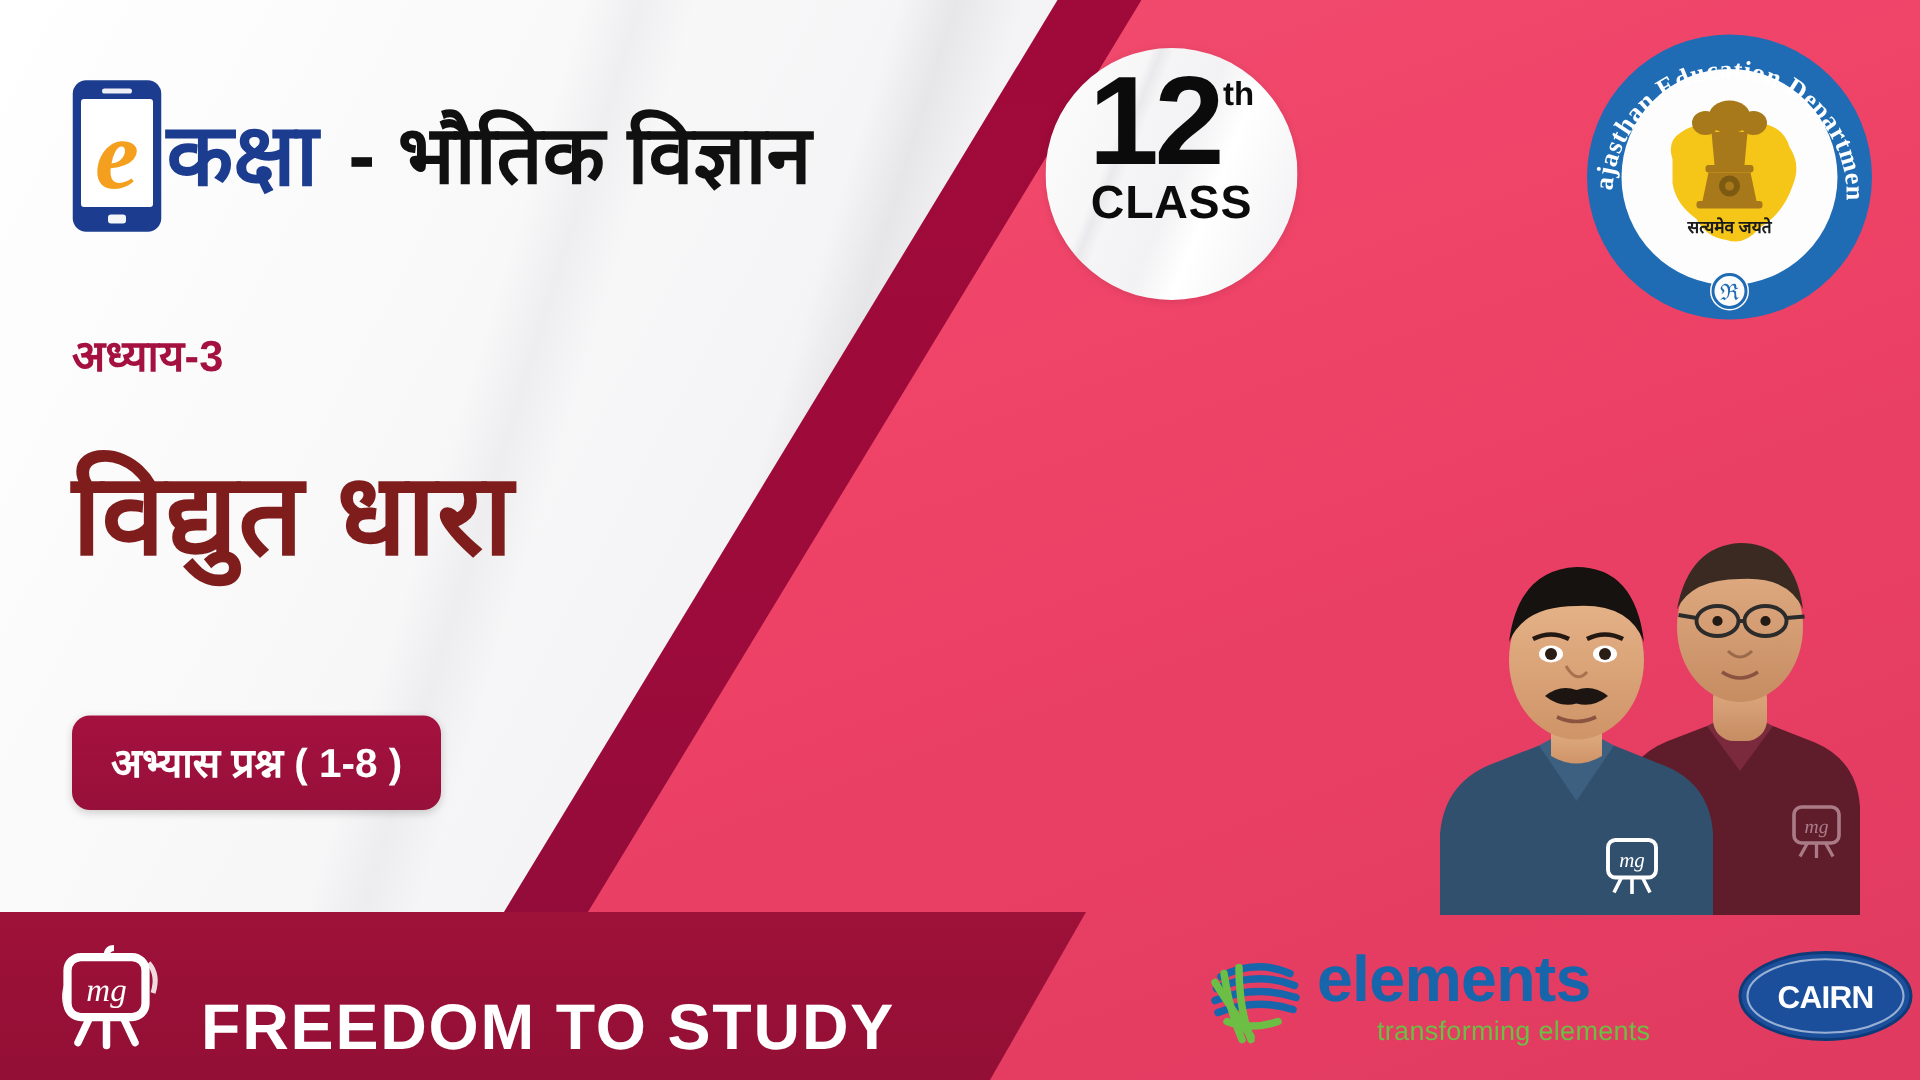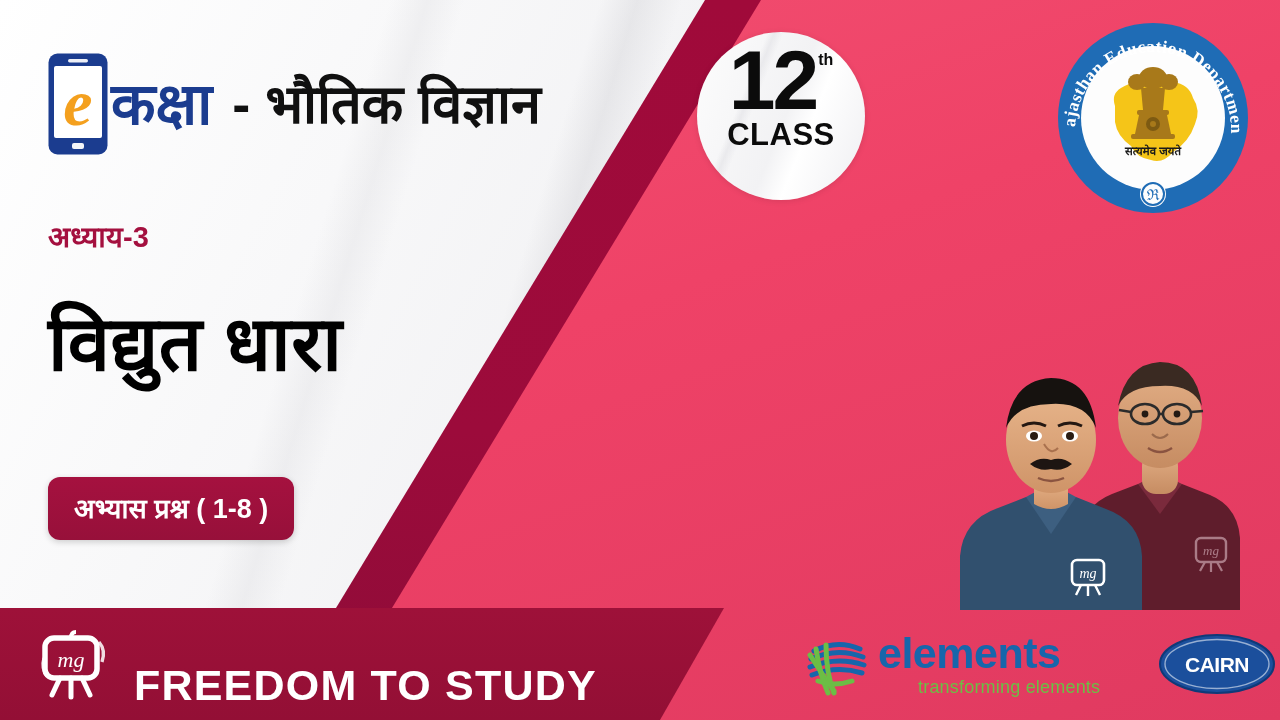--- a/index.html
+++ b/index.html
@@ -66,21 +66,21 @@
     margin-top: 14px;
   }
   .class-num {
     font-size: 84px;
     font-weight: bold;
     color: #0b0b0b;
     letter-spacing: -3px;
     line-height: 0.82;
   }
   .class-sup {
-    font-size: 16px;
+    font-size: 22px;
     font-weight: bold;
     color: #0b0b0b;
     margin-top: 6px;
     margin-left: 2px;
   }
   .class-word {
     font-size: 31px;
     font-weight: bold;
     color: #0b0b0b;
     letter-spacing: 0.5px;
@@ -135,21 +135,21 @@
     font-weight: bold;
     color: #a4103f;
     letter-spacing: 0.2px;
   }
   .lesson-title {
     position: absolute;
     left: 48px;
     top: 302px;
     font-size: 76px;
     font-weight: bold;
-    color: #000000;
+    color: #7f1d1d;
     line-height: 1.1;
     letter-spacing: 0.5px;
   }
 
   
   .practice-badge {
     position: absolute;
     left: 48px;
     top: 477px;
     padding: 12px 26px 14px 26px;

